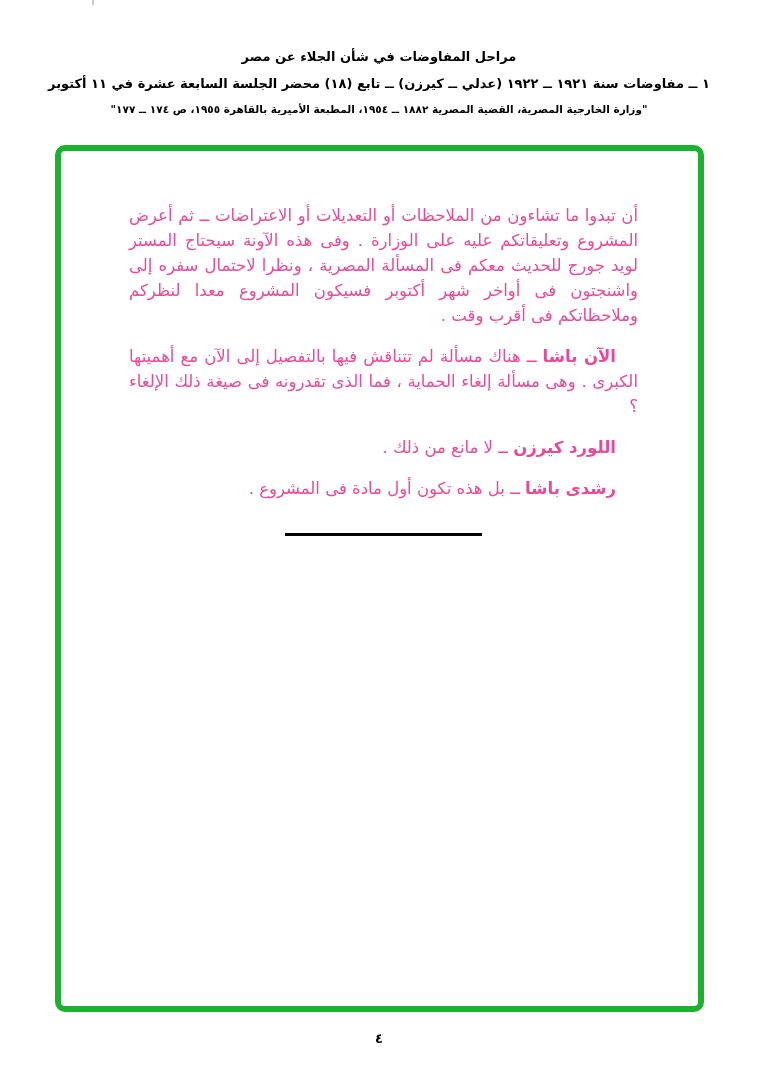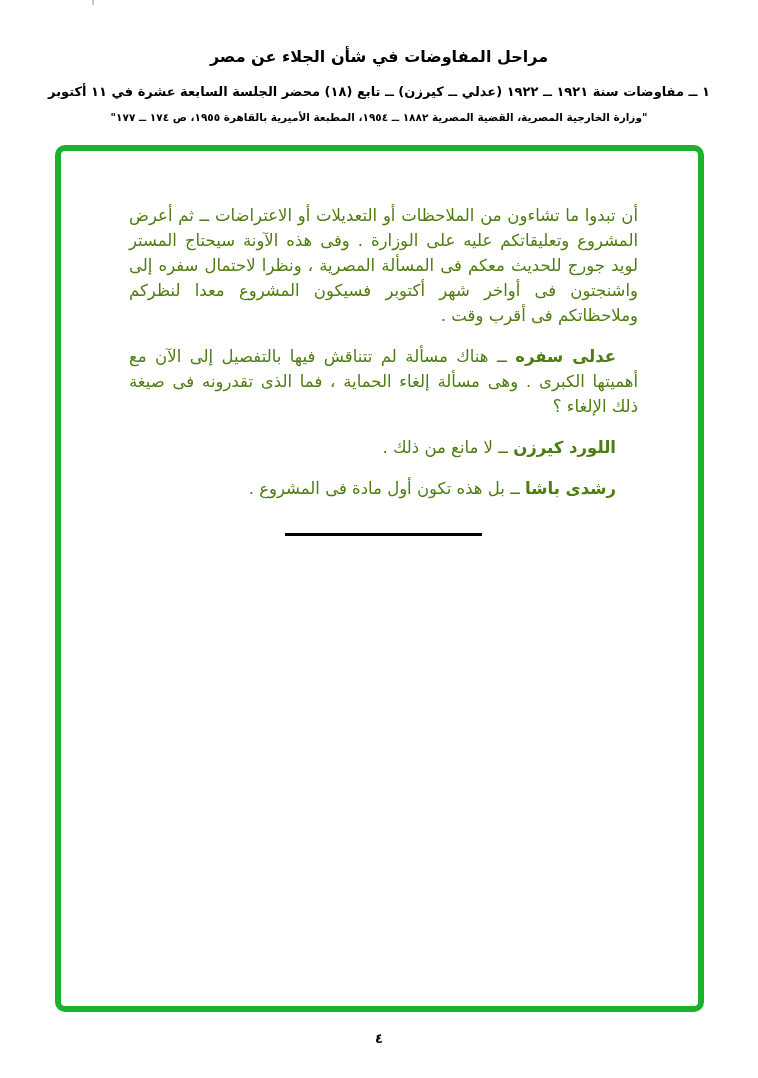--- a/index.html
+++ b/index.html
@@ -24,21 +24,21 @@
   
   .header {
     position: absolute;
     top: 48px;
     left: 0;
     right: 0;
     text-align: center;
     direction: rtl;
     font-weight: 700;
   }
-  .header-title   { font-size: 16px;   line-height: 18px; margin-bottom: 16px; letter-spacing: 0.5px; }
+  .header-title   { font-size: 13px;   line-height: 18px; margin-bottom: 8px; letter-spacing: 0.5px; }
   .header-subtitle{ font-size: 13px; line-height: 20px; margin-bottom: 8px; }
   .header-source  { font-size: 10.5px; line-height: 15px; }
 
   
   .green-box {
     position: absolute;
     left: 55px;
     top: 145px;
     width: 649px;
     height: 867px;
@@ -50,21 +50,21 @@
   
   .doc {
     position: absolute;
     top: 52px;
     right: 60px;
     left: 68px;
     direction: rtl;
     text-align: justify;
     font-size: 16.5px;
     line-height: 25px;
-    color: #4d7c0f;
+    color: #ec4899;
   }
   .para { margin: 0 0 16px 0; }
   .para.indent { text-indent: 22px; }
   .speaker { font-weight: 700; }
   .dash { letter-spacing: -1px; }
   .separator {
     width: 197px;
     height: 3px;
     background: #000000;
     margin: 32px auto 0 auto;
@@ -95,21 +95,21 @@
   </header>
 
   <div class="green-box" style="border-color: rgb(27, 179, 46);">
     <div class="doc">
 
       <p class="para">
         <span>أن تبدوا ما تشاءون من الملاحظات أو التعديلات أو الاعتراضات ــ ثم أعرض المشروع وتعليقاتكم عليه على الوزارة . وفى هذه الآونة سيحتاج المستر لويد جورج للحديث معكم فى المسألة المصرية ، ونظرا لاحتمال سفره إلى واشنجتون فى أواخر شهر أكتوبر فسيكون المشروع معدا لنظركم وملاحظاتكم فى أقرب وقت .</span>
       </p>
 
       <p class="para indent">
-        <span class="speaker">عدلى سفره</span>
+        <span class="speaker">الآن باشا</span>
         <span class="dash">ــ</span>
         <span>هناك مسألة لم تتناقش فيها بالتفصيل إلى الآن مع أهميتها الكبرى . وهى مسألة إلغاء الحماية ، فما الذى تقدرونه فى صيغة ذلك الإلغاء ؟</span>
       </p>
 
 
       <p class="para indent">
         <span class="speaker">اللورد كيرزن</span>
         <span class="dash">ــ</span>
         <span>لا مانع من ذلك .</span>
       </p>

